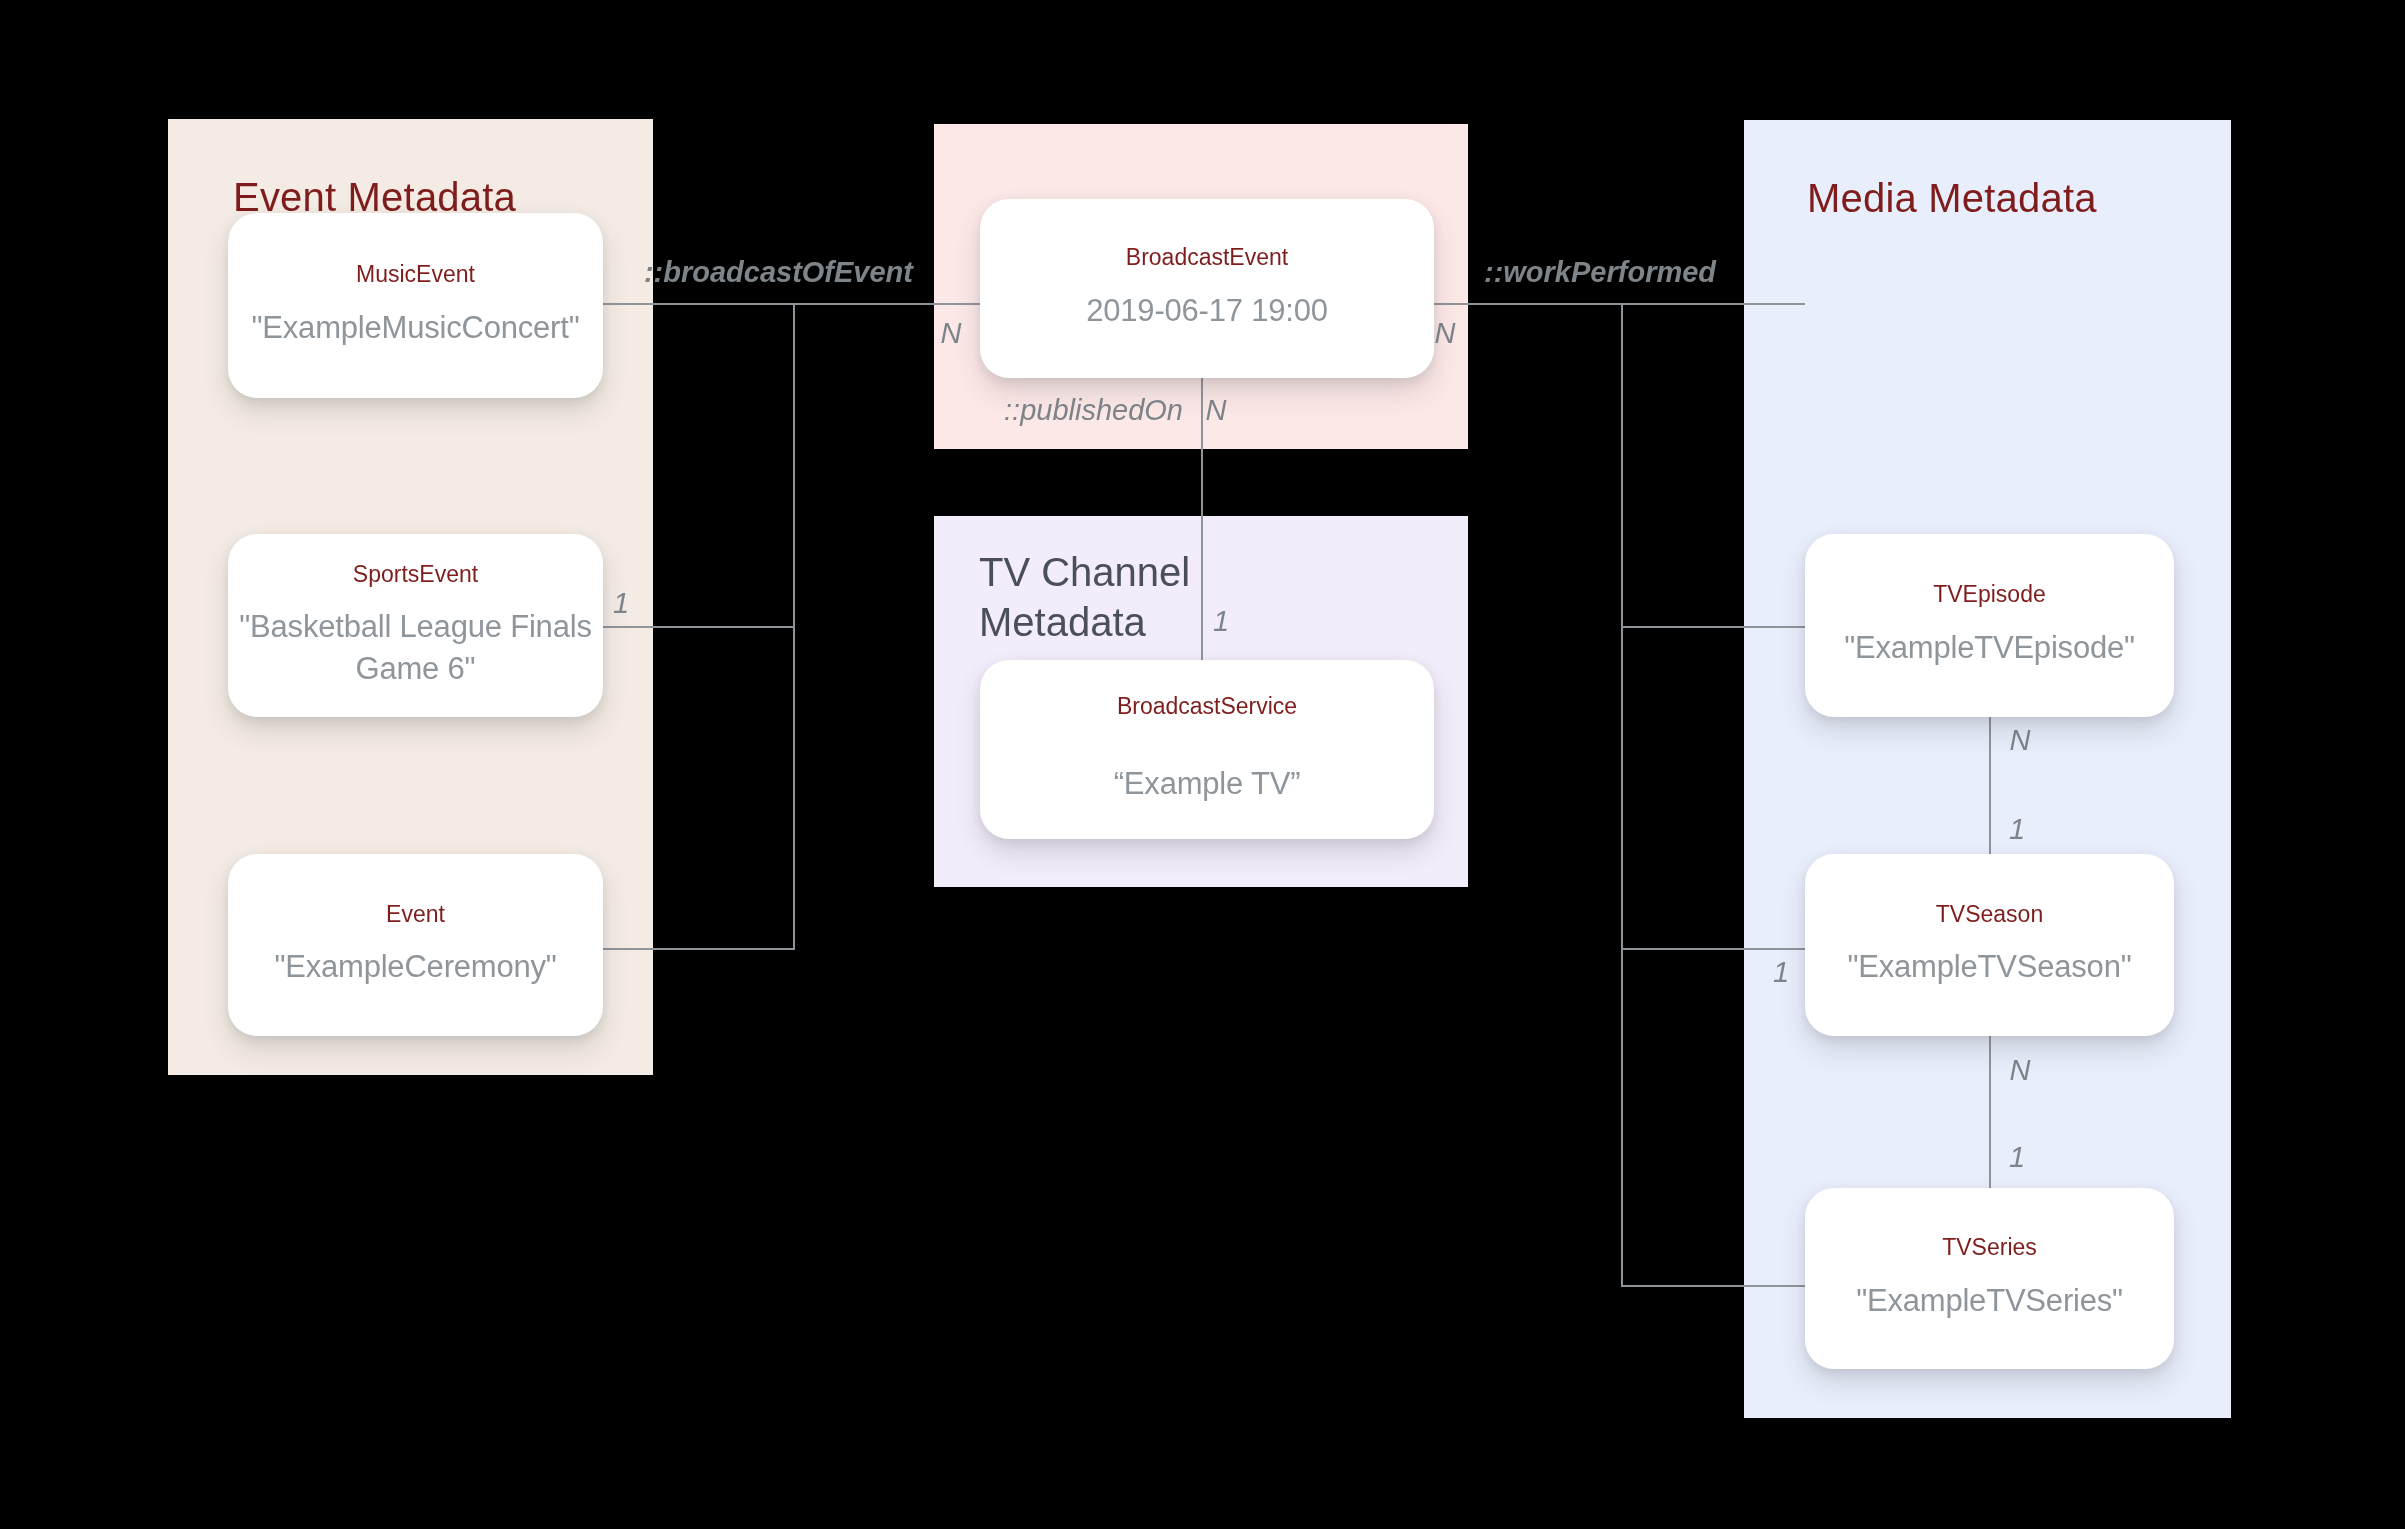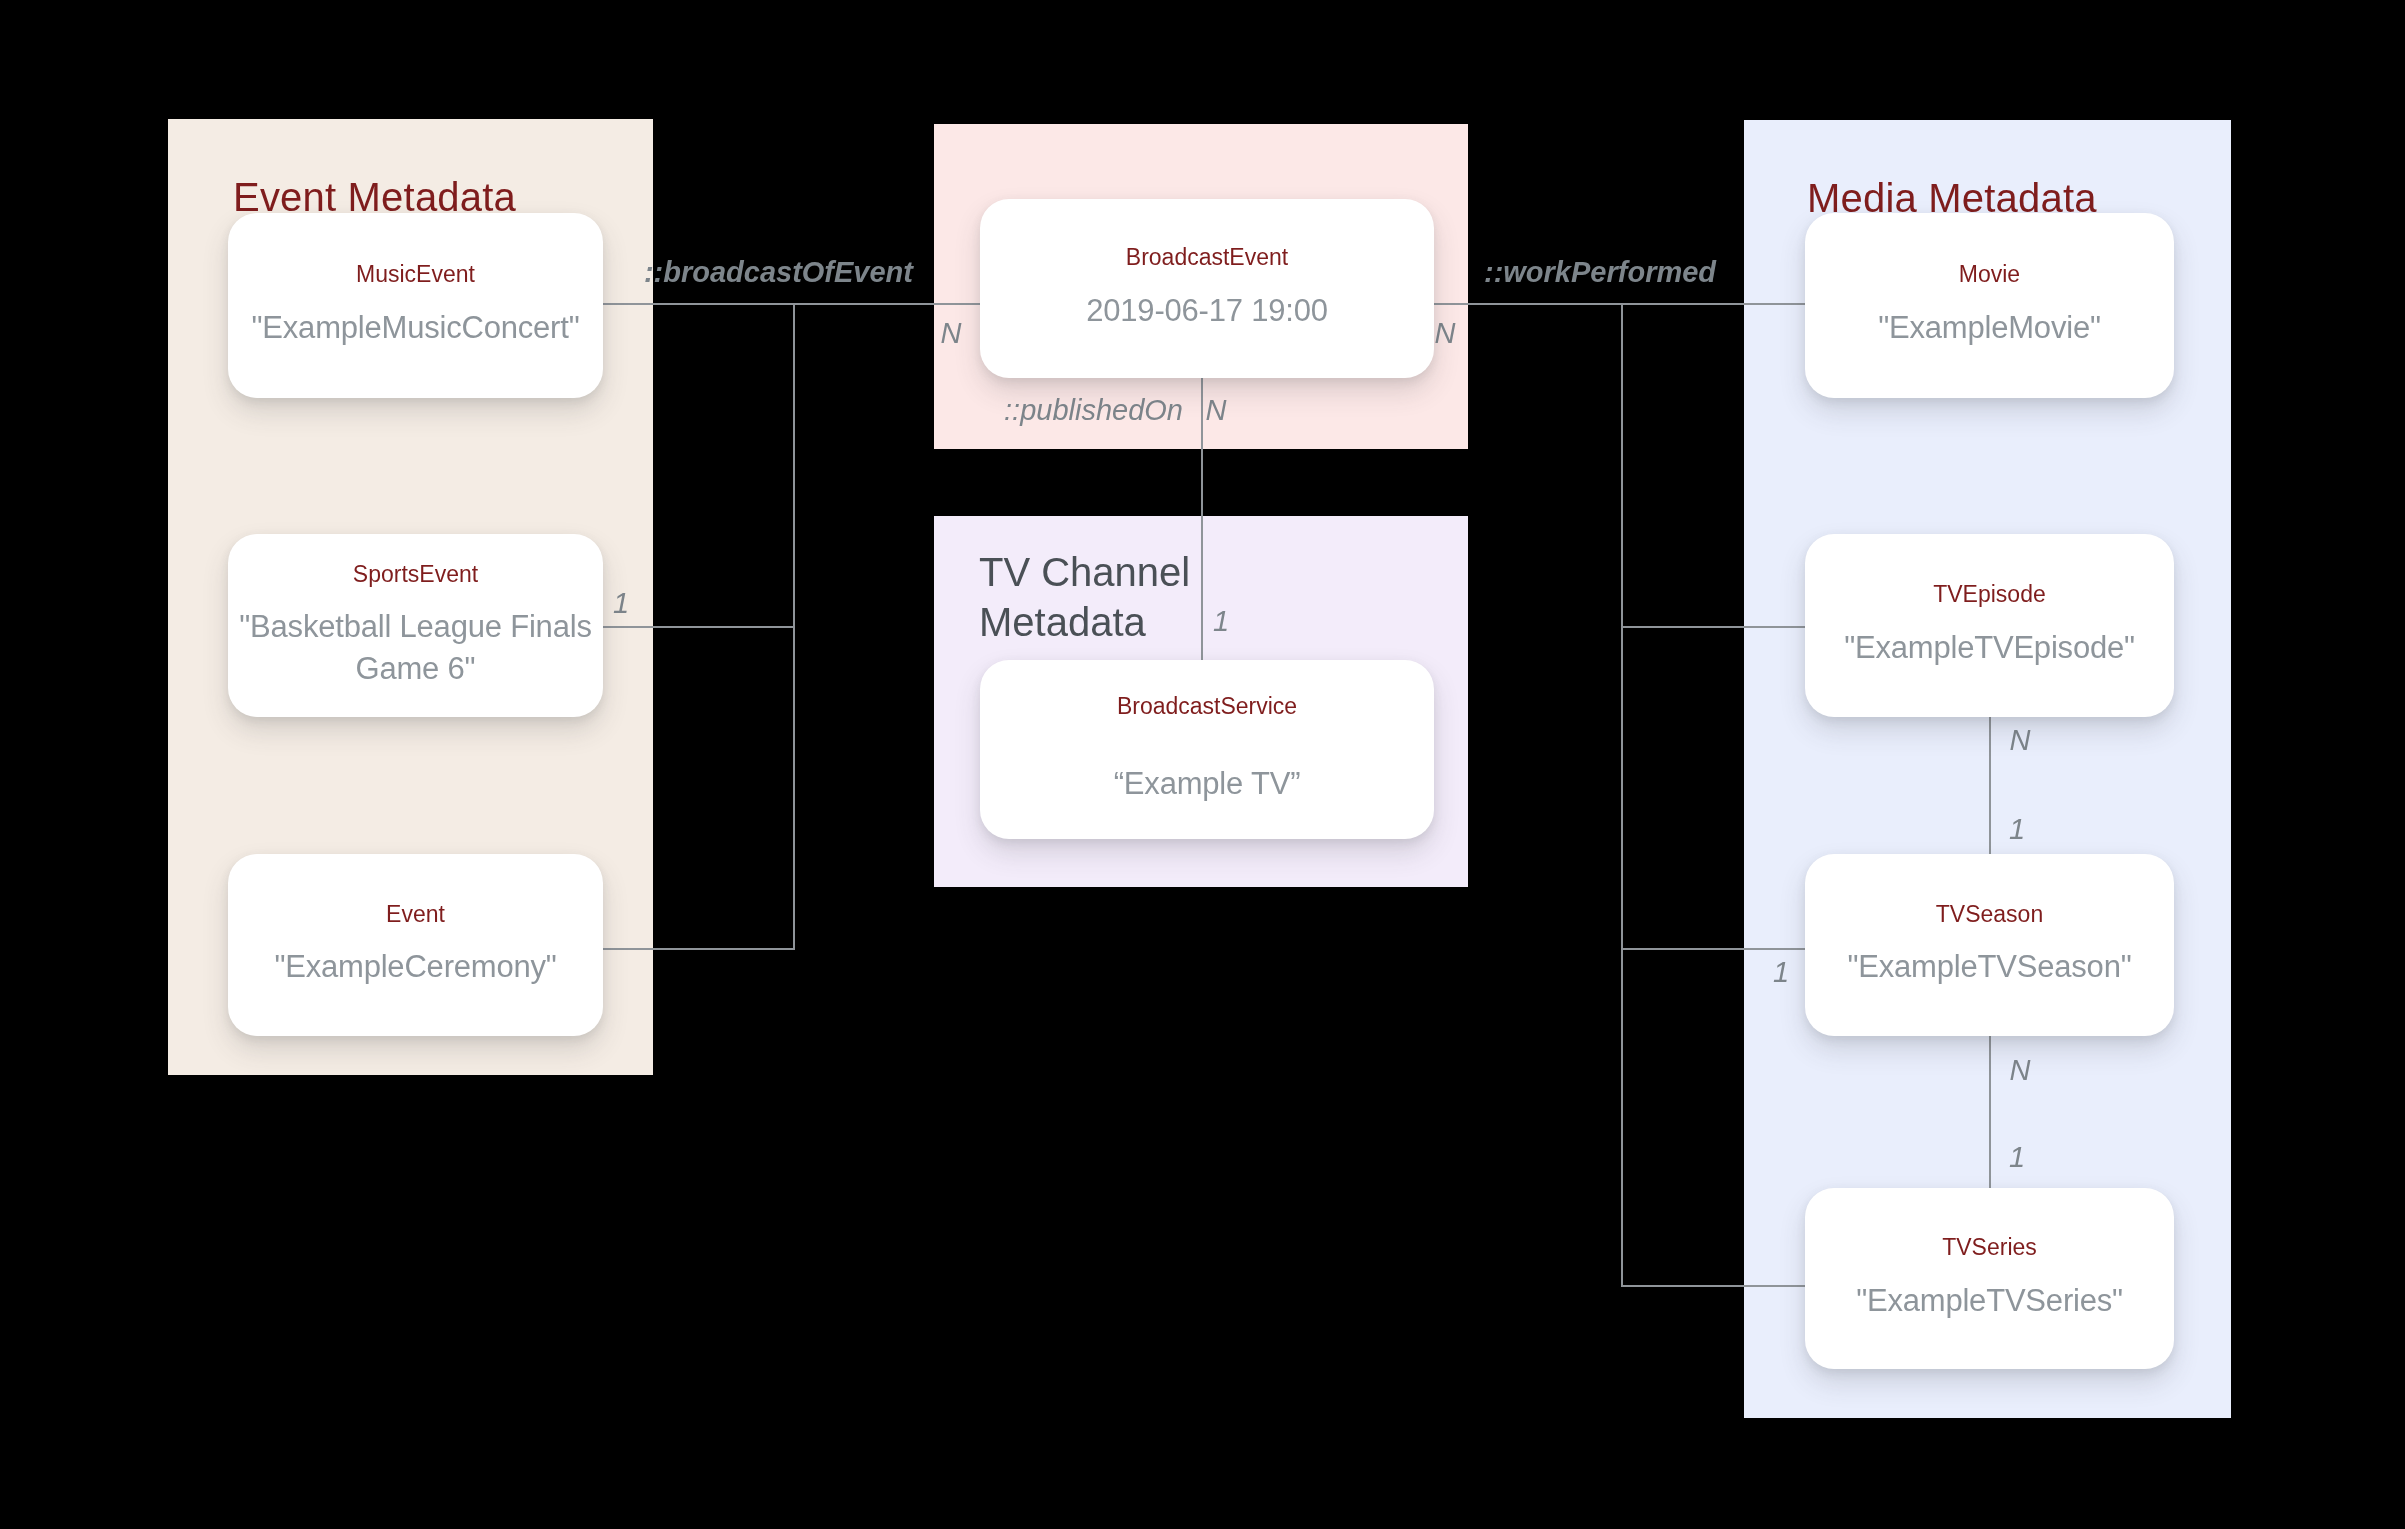--- a/index.html
+++ b/index.html
@@ -107,24 +107,20 @@
   <div class="node" style="left:980px;top:199px;width:454px;height:179px;">
     <div class="node-name">BroadcastEvent</div>
     <div class="node-value">2019-06-17 19:00</div>
   </div>
 
   <div class="node" style="left:980px;top:660px;width:454px;height:179px;gap:43px;">
     <div class="node-name">BroadcastService</div>
     <div class="node-value">“Example TV”</div>
   </div>
 
-  <div class="node" style="left:1805px;top:213px;width:369px;height:185px;">
-    <div class="node-name">Movie</div>
-    <div class="node-value">"ExampleMovie"</div>
-  </div>
 
   <div class="node" style="left:1805px;top:534px;width:369px;height:183px;">
     <div class="node-name">TVEpisode</div>
     <div class="node-value">"ExampleTVEpisode"</div>
   </div>
 
   <div class="node" style="left:1805px;top:854px;width:369px;height:182px;">
     <div class="node-name">TVSeason</div>
     <div class="node-value">"ExampleTVSeason"</div>
   </div>

